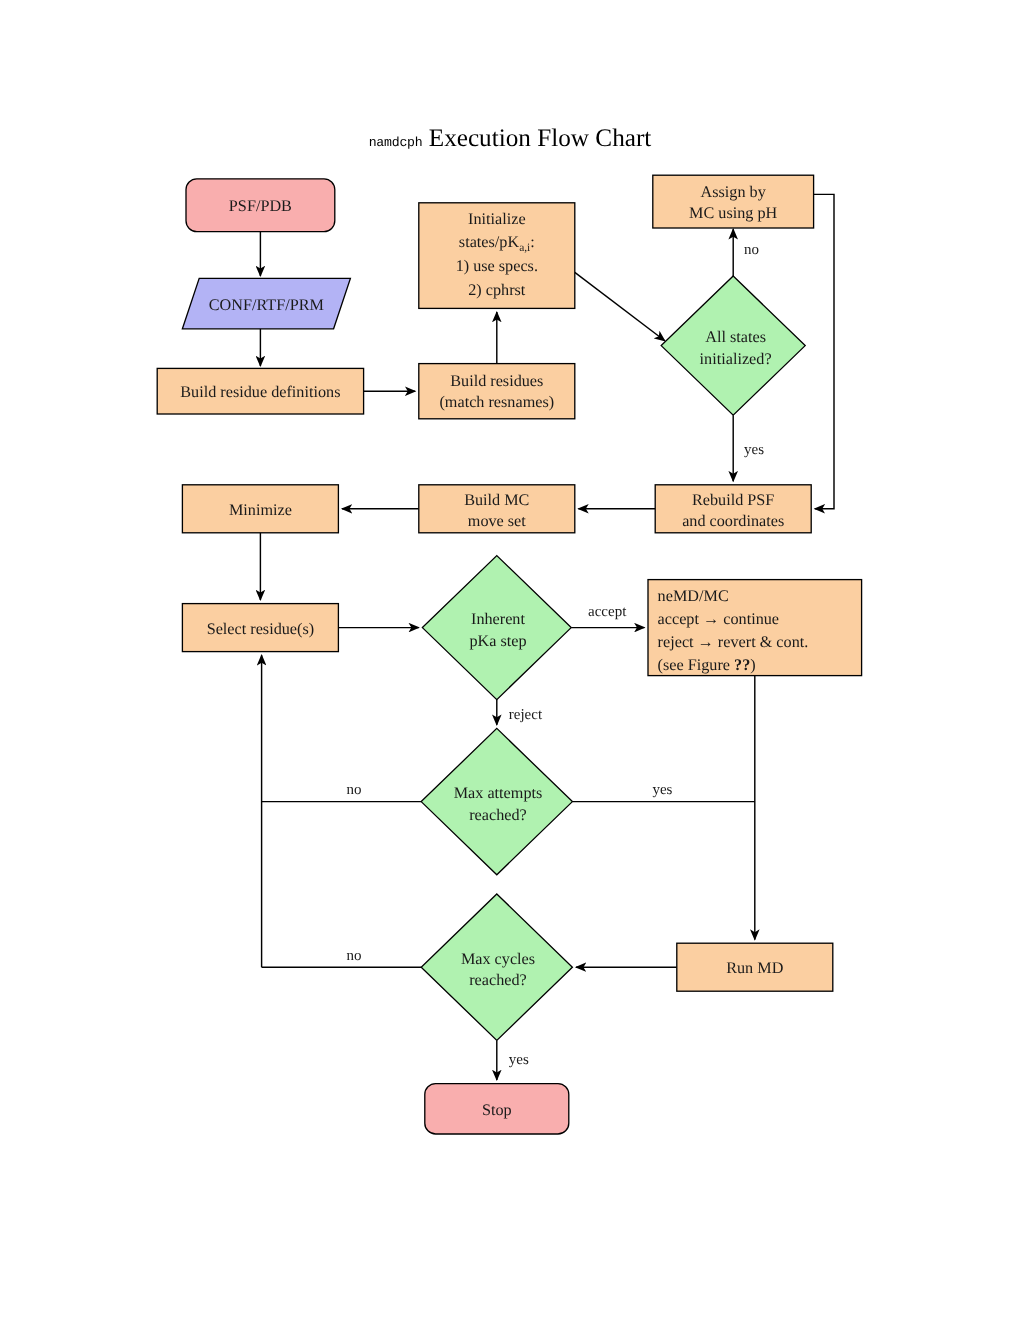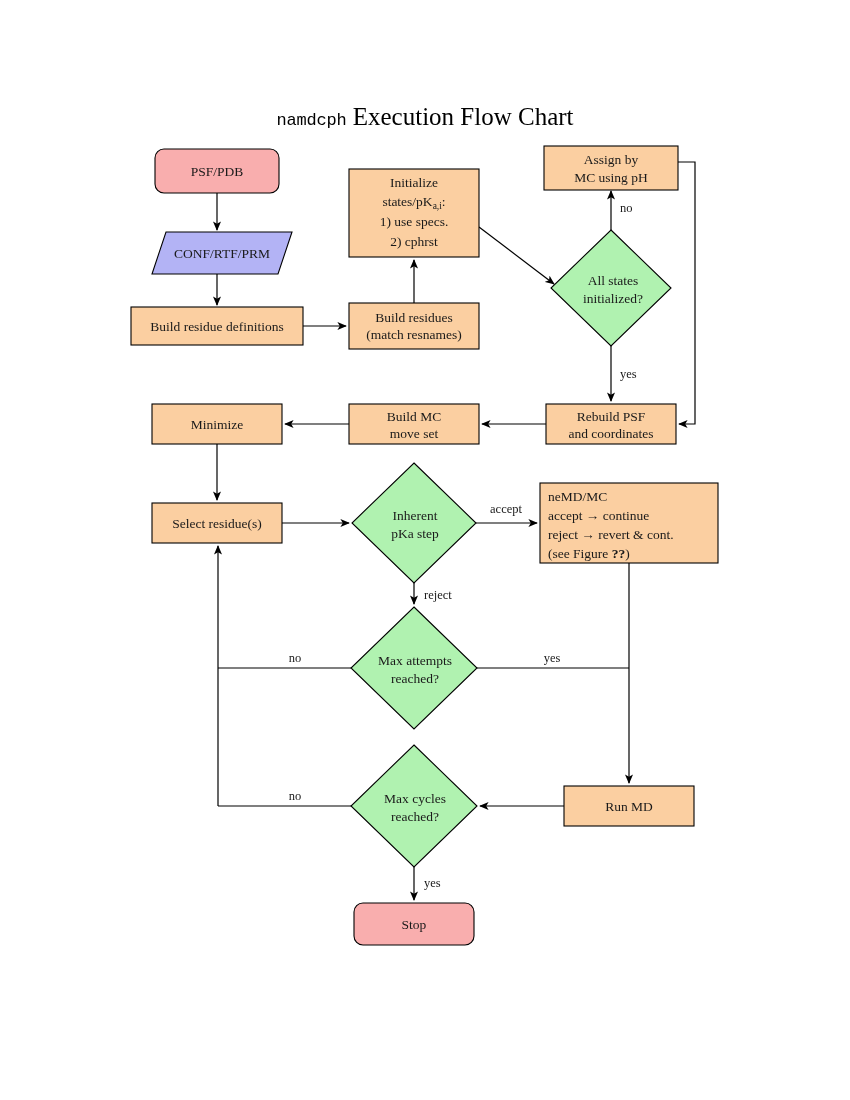--- a/index.html
+++ b/index.html
@@ -5,22 +5,22 @@
   html,body{margin:0;padding:0;background:#ffffff;}
   body{width:850px;height:1100px;overflow:hidden;
        font-family:"Liberation Serif","DejaVu Serif",serif;color:#000;}
   #stage{position:relative;width:850px;height:1100px;}
   svg#flow{position:absolute;left:0;top:0;width:850px;height:1100px;}
   .node-label{font-family:"Liberation Serif","DejaVu Serif",serif;font-size:13.5px;fill:#1a1a1a;}
   .edge-label{font-family:"Liberation Serif","DejaVu Serif",serif;font-size:12.5px;fill:#1a1a1a;}
   .shape{stroke:#000;stroke-width:1.1px;}
   .edge{stroke:#000;stroke-width:1.2px;fill:none;}
   .title-wrap{position:absolute;left:0;top:103px;width:850px;text-align:center;}
-  .title-mono{font-family:"Liberation Mono","DejaVu Sans Mono",monospace;font-size:17px;letter-spacing:-0.2px;}
-  .title-serif{font-family:"Liberation Serif","DejaVu Serif",serif;font-size:25px;}
+  .title-mono{font-family:"Liberation Mono","DejaVu Sans Mono",monospace;font-size:11px;letter-spacing:-0.2px;}
+  .title-serif{font-family:"Liberation Serif","DejaVu Serif",serif;font-size:21px;}
   .sub{font-size:9.5px;}
   .bold{font-weight:bold;}
 </style>
 </head>
 <body>
 
 <div id="stage">
 
   <div class="title-wrap">
     <span class="title-mono">namdcph</span><span class="title-serif"> Execution Flow Chart</span>

